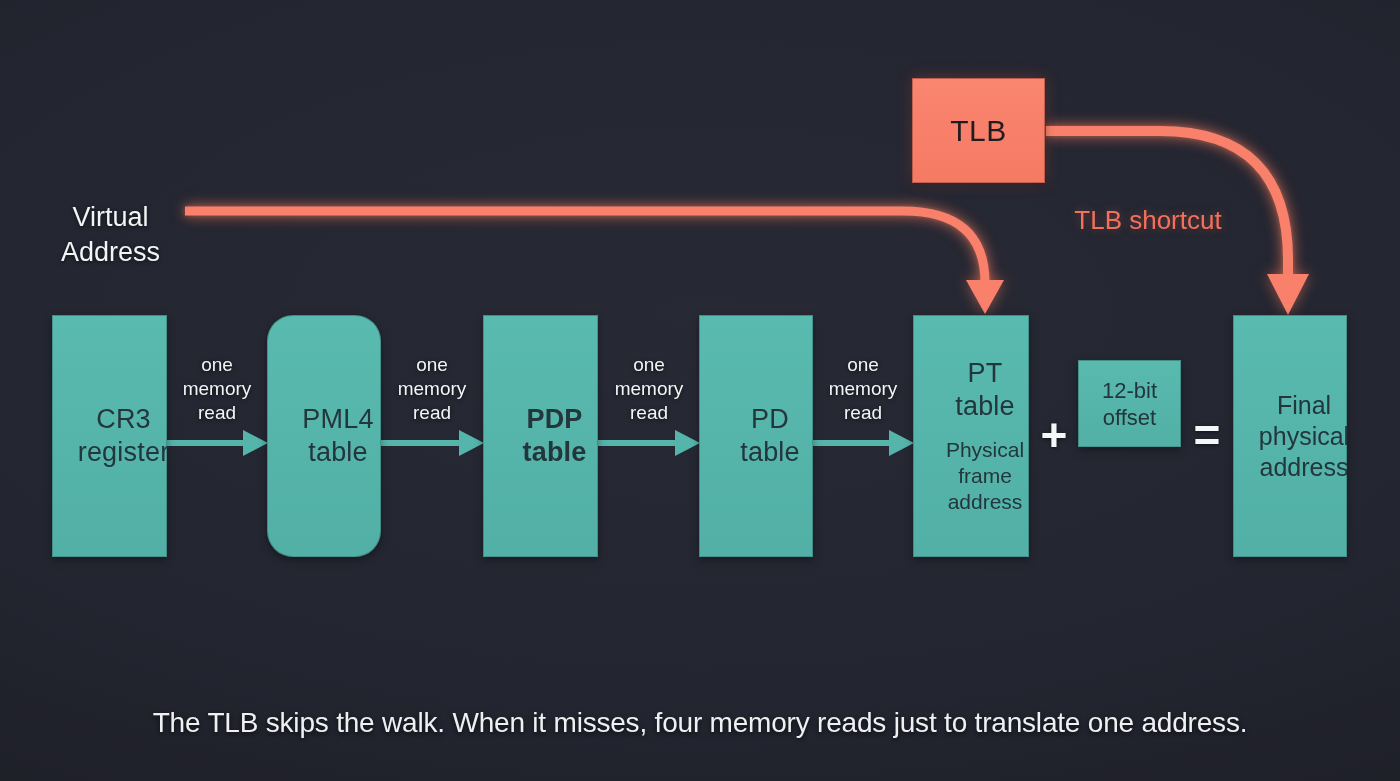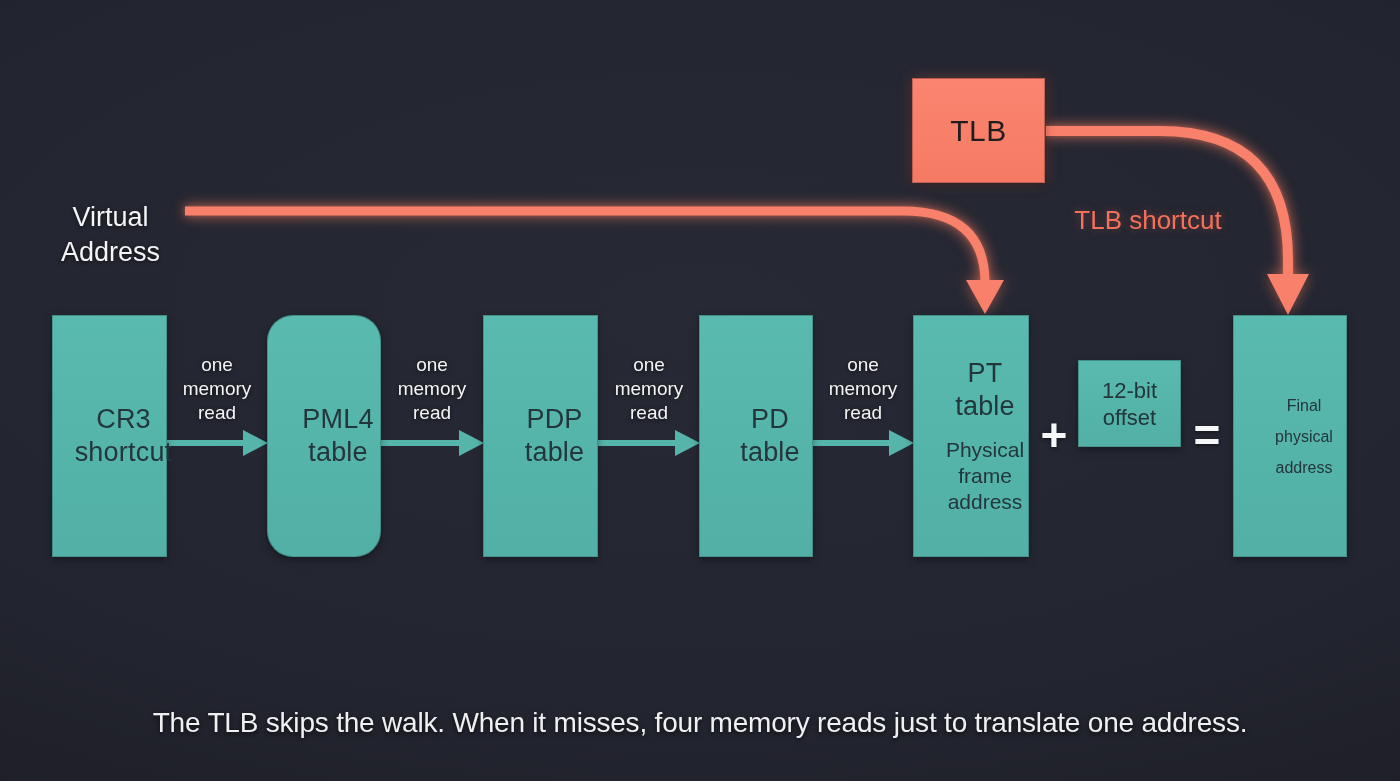--- a/index.html
+++ b/index.html
@@ -176,27 +176,27 @@
 read</div>
   <div id="memory-read-3" class="white-label memory-read-label pre">one
 memory
 read</div>
   <div id="memory-read-4" class="white-label memory-read-label pre">one
 memory
 read</div>
 
   <div class="walk-box" style="left:52px;  width:115px;">
     <div class="title pre">CR3
-shortcut</div>
+register</div>
   </div>
   <div class="walk-box" style="left:267px; width:114px;border-radius:26px;">
     <div class="title pre">PML4
 table</div>
   </div>
-  <div class="walk-box" style="left:483px; width:115px;">
+  <div class="walk-box" style="left:483px; width:115px;font-weight:bold;">
     <div class="title pre">PDP
 table</div>
   </div>
   <div class="walk-box" style="left:699px; width:114px;">
     <div class="title pre">PD
 table</div>
   </div>
   <div class="walk-box" style="left:913px; width:116px;">
     <div class="title pre">PT
 table</div>
@@ -208,20 +208,20 @@
   <div id="plus-sign" class="operator">+</div>
 
   <div class="small-box" style="left:1078px; top:360px; width:103px; height:87px;text-align:center;">
     <div class="pre" style="font-size:22px; line-height:27px;">12-bit
 offset</div>
   </div>
 
   <div id="equals-sign" class="operator">=</div>
 
   <div class="walk-box" style="left:1233px; width:114px;">
-    <div class="pre" style="font-size:16px; line-height:31px;">Final
+    <div class="pre" style="font-size:25px; line-height:31px;">Final
 physical
 address</div>
   </div>
 
   <div id="caption">The TLB skips the walk. When it misses, four memory reads just to translate one address.</div>
 
 </div>
 
 </body></html>

